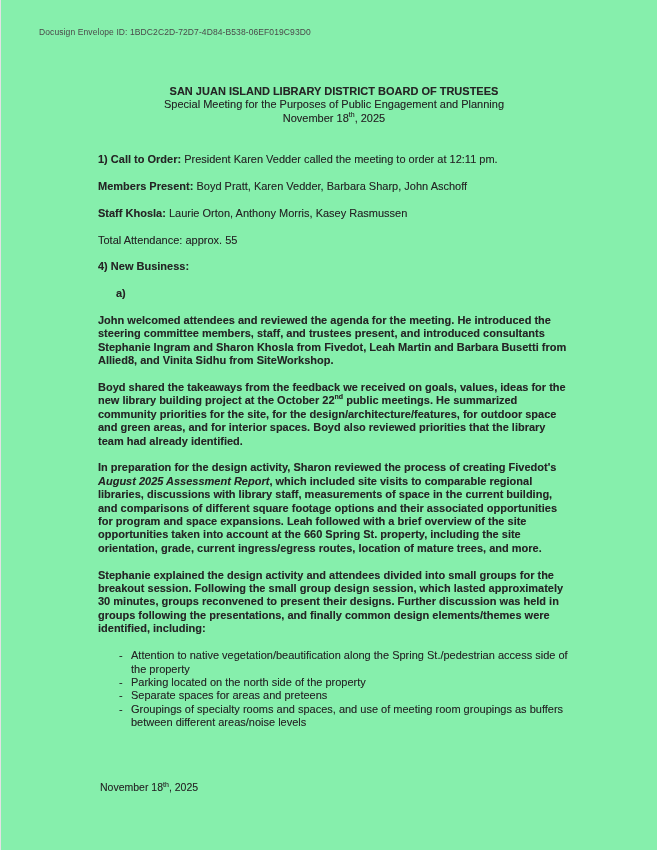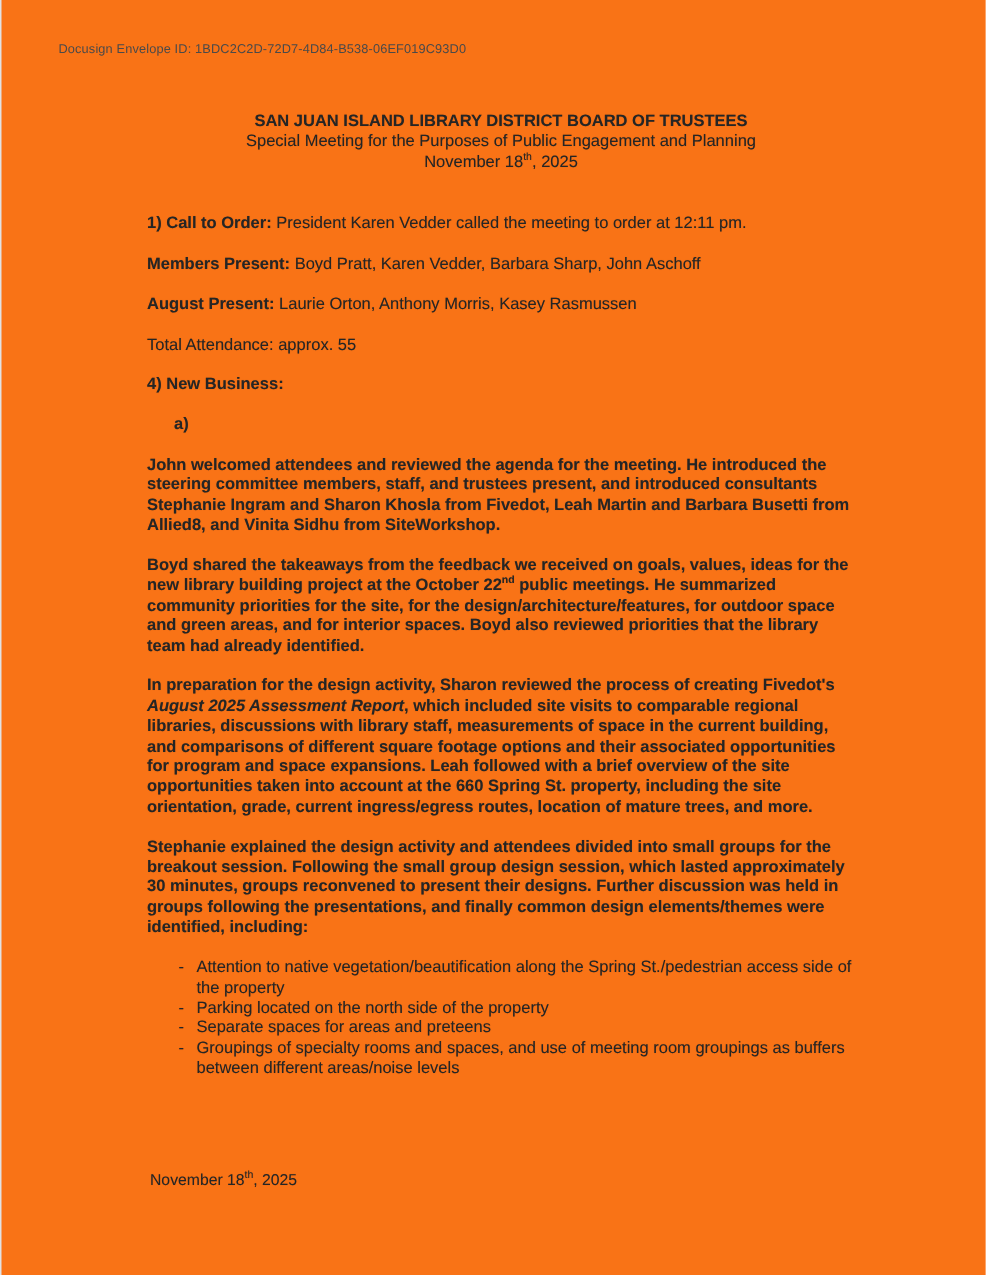--- a/index.html
+++ b/index.html
@@ -11,35 +11,35 @@
     width: 657px;
     height: 850px;
     position: relative;
     overflow: hidden;
     font-family: "Liberation Sans", sans-serif;
     color: #222222;
   }
   .page {
     position: absolute;
     inset: 0;
-    background: #f97316;
+    background: #86efac;
     border-left: 1px solid #e2e2e4;
   }
   .docusign-line {
     position: absolute;
     left: 38px;
     top: 27px;
     font-size: 8.5px;
     letter-spacing: 0.1px;
     color: #4a4a4a;
   }
   .content {
     position: absolute;
     left: 97px;
-    top: 75px;
+    top: 85px;
     width: 472px;
     font-size: 11px;
     line-height: 13.4px;
     color: #252525;
     text-shadow: 0 0 0.5px rgba(40,40,40,0.35);
   }
   .doc-header {
     text-align: center;
     margin-bottom: 28px;
   }
@@ -103,21 +103,21 @@
     <div class="doc-header">
       <div class="title">SAN JUAN ISLAND LIBRARY DISTRICT BOARD OF TRUSTEES</div>
       <div>Special Meeting for the Purposes of Public Engagement and Planning</div>
       <div><span>November 18</span><sup>th</sup><span>, 2025</span></div>
     </div>
 
     <p class="line"><strong>1) Call to Order:</strong><span> President Karen Vedder called the meeting to order at 12:11 pm.</span></p>
 
     <p class="line"><strong>Members Present:</strong><span> Boyd Pratt, Karen Vedder, Barbara Sharp, John Aschoff</span></p>
 
-    <p class="line"><strong>August Present:</strong><span> Laurie Orton, Anthony Morris, Kasey Rasmussen</span></p>
+    <p class="line"><strong>Staff Khosla:</strong><span> Laurie Orton, Anthony Morris, Kasey Rasmussen</span></p>
 
     <p class="line">Total Attendance: approx. 55</p>
 
     <p class="line"><strong>4) New Business:</strong></p>
 
     <div class="item-a">
         <span>a)</span>
       </div>
 
     <p class="para">John welcomed attendees and reviewed the agenda for the meeting. He introduced the steering committee members, staff, and trustees present, and introduced consultants Stephanie Ingram and Sharon Khosla from Fivedot, Leah Martin and Barbara Busetti from Allied8, and Vinita Sidhu from SiteWorkshop.</p>

